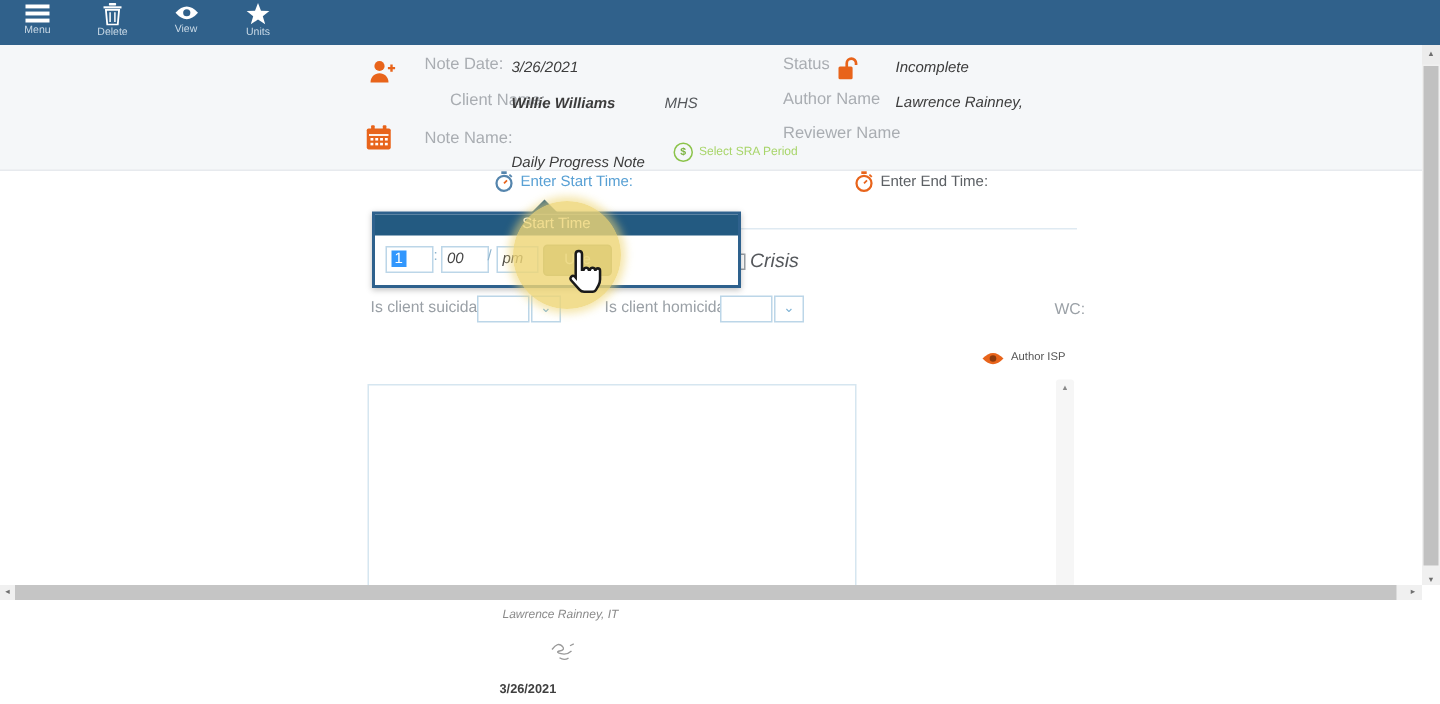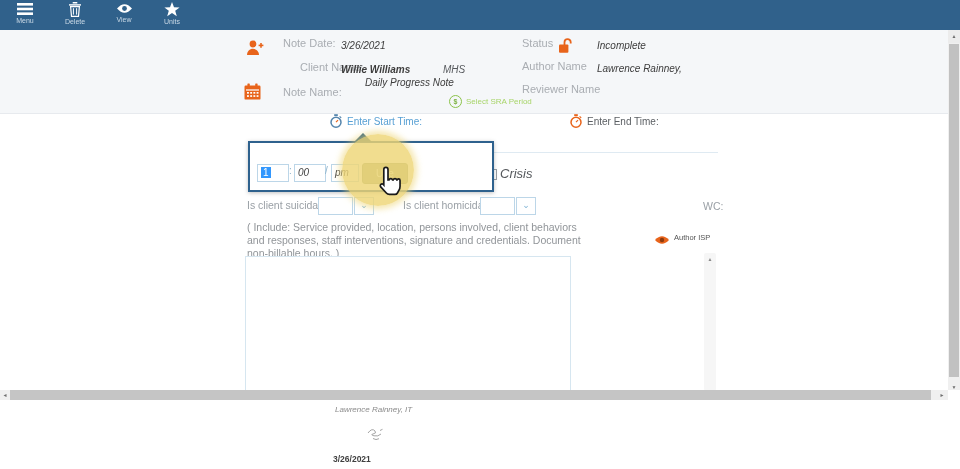--- a/index.html
+++ b/index.html
@@ -143,21 +143,21 @@
     </span>
 
     <span class="hlabel" style="left:283px;top:7px;">Note Date:</span>
     <span class="hvalue" style="left:341px;top:10px;">3/26/2021</span>
 
     <span class="hlabel" style="left:283px;top:31px;margin-left:17px;">Client Name:</span>
     <span class="hvalue" style="left:341px;top:34px;font-weight:bold;">Willie Williams</span>
     <span class="hvalue" style="left:443px;top:34px;color:#55585c;">MHS</span>
 
     <span class="hlabel" style="left:283px;top:56px;">Note Name:</span>
-    <span class="hvalue" style="left:341px;top:47px;margin-left:24px;">Daily Progress Note</span>
+    <span class="hvalue" style="left:341px;top:73px;">Daily Progress Note</span>
 
     <span class="green-link" style="left:449px;top:65px;"><span class="dollar-badge">$</span><span>Select SRA Period</span></span>
 
     <span class="hlabel" style="left:522px;top:7px;">Status</span>
     <span class="abs" style="left:558px;top:7px;">
       <svg width="15" height="17" viewBox="0 0 15 17">
           <path d="M6.5 8 V5.2 a3.1 3.1 0 0 1 6.2 0 V6.4" fill="none" stroke="#e8641b" stroke-width="1.8"></path>
           <rect x="1" y="7.4" width="9.4" height="8.4" rx="1" fill="#e8641b"></rect>
         </svg>
     </span>
@@ -186,20 +186,21 @@
         <circle cx="7" cy="8.2" r="5" fill="none" stroke="#e8641b" stroke-width="1.5"></circle>
         <line x1="7" y1="8.2" x2="9" y2="6.2" stroke="#e8641b" stroke-width="1.2"></line>
       </svg>
   </span>
   <span class="time-link" style="left:587px;top:116px;color:#5b5f63;">Enter End Time:</span>
 
   <div class="abs" style="left:492px;top:152px;width:226px;height:1px;background:#dfeaf2;"></div>
 
   <div class="popup-tri"></div>
   <div class="popup">
+    <div class="popup-head">Start Time</div>
     <div class="tinput" style="left:7px;top:21px;width:27px;"><span class="sel">1</span></div>
     <span class="tsep" style="left:39px;top:22px;">:</span>
     <div class="tinput" style="left:44px;top:21px;width:27px;">00</div>
     <span class="tsep" style="left:75px;top:22px;">/</span>
     <div class="tinput" style="left:81px;top:21px;width:23px;">pm</div>
     <div class="use-btn">Use</div>
   </div>
   <div class="spot"></div>
   <span class="hand">
     <svg width="28" height="32" viewBox="0 0 40 44">
@@ -213,21 +214,20 @@
   <span class="flabel" style="left:247px;top:199px;">Is client suicidal?</span>
   <div class="dd-box" style="left:318px;top:197px;width:33px;"></div>
   <div class="dd-chev" style="left:354px;top:197px;">⌄</div>
 
   <span class="flabel" style="left:403px;top:199px;">Is client homicidal?</span>
   <div class="dd-box" style="left:480px;top:197px;width:33px;"></div>
   <div class="dd-chev" style="left:516px;top:197px;">⌄</div>
 
   <span class="flabel" style="left:703px;top:200px;">WC:</span>
 
-  <div class="instr">( Include: Service provided, location, persons involved, client behaviors and responses, staff interventions, signature and credentials.  Document non-billable hours. )</div>
   <span class="abs" style="left:654px;top:231px;">
     <svg width="16" height="10" viewBox="0 0 16 10">
         <path d="M1 5 Q8 -2.5 15 5 Q8 12.5 1 5 z" fill="#e8641b"></path>
         <circle cx="8" cy="5" r="2.2" fill="#8c3a0e"></circle>
       </svg>
   </span>
   <span class="isp-link" style="left:674px;top:233px;">Author ISP</span>
 
   <div class="note-area"></div>
   <div class="inner-sb">

